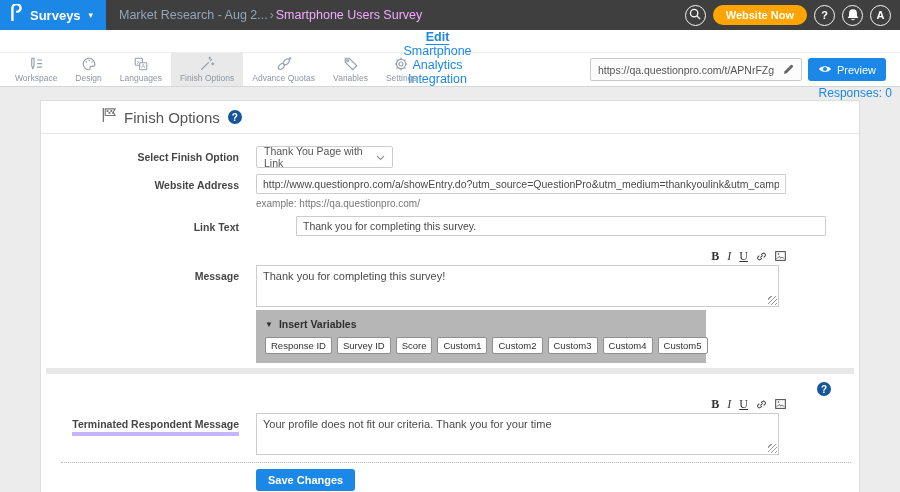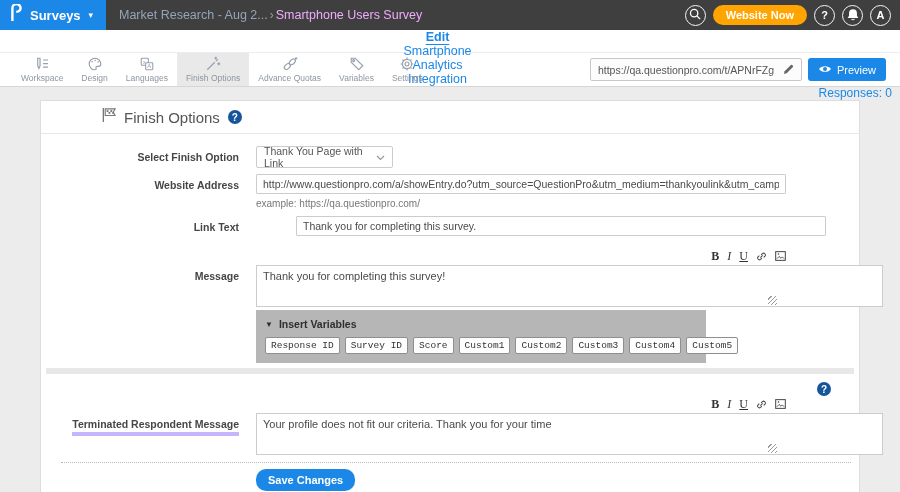--- a/index.html
+++ b/index.html
@@ -21,21 +21,21 @@
   .upgrade-btn { background:#FFA400; color:#fff; font-size:11px; font-weight:bold; border:none;
     border-radius:10px; height:20px; padding:0 13px; font-family:inherit; }
 
   
   .nav-row { height:23px; background:#fff; border-bottom:1px solid #ededed; display:flex; align-items:center; padding:0 8px;flex-direction:column; }
   .tab { font-size:12.5px; color:#1B87E6; margin-right:25px; font-weight:500; cursor:default; }
   .tab.active { font-weight:700; text-decoration:underline; text-underline-offset:3px; }
   .responses { margin-left:auto; font-size:12px; color:#1B87E6; }
 
   
-  .toolbar-row { height:34px; background:#fff; border-bottom:1px solid #d6d6d6; display:flex; align-items:stretch; padding-left:12px; }
+  .toolbar-row { height:34px; background:#fff; border-bottom:1px solid #d6d6d6; display:flex; align-items:stretch; padding-left:6px; }
   .tool-item { display:flex; flex-direction:column; align-items:center; justify-content:center; padding:0 9px; gap:1px; }
   .tool-item.active { background:#e9e9e9; }
   .tool-label { font-size:8.5px; color:#8E96A2; white-space:nowrap; }
   .tool-icon svg { display:block; }
   .toolbar-right { margin-left:auto; display:flex; align-items:center; gap:6px; padding-right:14px; }
   .url-box { width:212px; height:23px; background:#fcfcfc; border:1px solid #c9c9c9; border-radius:2px; display:flex; align-items:center; }
   .url-input { flex:1; min-width:0; border:none; background:transparent; outline:none;
     font-size:10.5px; color:#555; padding:0 3px 0 7px; font-family:inherit; }
   .url-edit { width:24px; display:flex; justify-content:center; align-items:center; }
   .preview-btn { height:23px; background:#1B87E6; border:none; border-radius:3px; color:#fff;
@@ -61,37 +61,37 @@
     color:#4a4a4a; padding:0 6px; font-family:inherit; outline:none; background:#fff; }
   .helper { font-size:10px; color:#777; margin-top:4px; }
 
   .editor-bar { width:530px; display:flex; justify-content:flex-end; align-items:center; gap:8px;
     margin:2px 0 3px; height:12px; }
   .fmt { font-family:"Liberation Serif", serif; font-size:12px; color:#333; line-height:11px; cursor:default; }
   .fmt-b { font-weight:bold; } .fmt-i { font-style:italic; } .fmt-u { text-decoration:underline; }
   .fmt-icon { display:flex; align-items:center; }
 
   .ta-wrap { position:relative; width:523px; }
-  .ta { width:627px; height:42px; border:1px solid #ccc; resize:none; font-size:11px; color:#4a4a4a;
+  .ta { width:523px; height:42px; border:1px solid #ccc; resize:none; font-size:11px; color:#4a4a4a;
     padding:4px 6px; font-family:inherit; outline:none; display:block; }
   .ta-handle { position:absolute; right:2px; bottom:2px; width:9px; height:9px;
     background:repeating-linear-gradient(135deg, transparent 0 2px, #9a9a9a 2px 3px); }
 
   .var-panel { width:450px; background:#b6b6b6; padding:8px 9px 9px; margin-top:3px; }
   .panel-head { display:flex; align-items:center; gap:6px; font-size:10.5px; font-weight:bold; color:#2e2e2e; }
   .panel-caret { font-size:8px; }
   .var-row { display:flex; gap:5px; margin-top:7px; }
   .var-btn { background:#fdfdfd; border:1px solid #8f8f8f; border-radius:2px; font-size:9.5px; color:#333;
-    padding:2px 5px; font-family:Liberation Mono, monospace; white-space:nowrap; }
+    padding:2px 5px; font-family:Liberation Sans, sans-serif; white-space:nowrap; }
 
   .gray-divider { height:6px; background:#e8e8e8; margin:5px 5px 0; }
   .help-row { display:flex; justify-content:flex-end; padding-right:28px; margin-top:8px; }
   .dotted-divider { border-top:1px dotted #b9b9b9; margin:7px 8px 0 20px; }
   .save-row { margin:6px 0 0 215px; }
-  .save-btn { background:#1B87E6; color:#fff; border:none; border-radius:10px; font-size:11px; font-weight:bold;
+  .save-btn { background:#1B87E6; color:#fff; border:none; border-radius:3px; font-size:11px; font-weight:bold;
     height:22px; padding:0 12px; font-family:inherit; }
 </style>
 </head>
 <body>
 
 <div class="topbar">
   <div class="logo-area">
     <span>
       <svg width="14" height="18" viewBox="0 0 14 18">
           <path d="M3.4 17 V4.3 a4 4 0 0 1 8.2-.3 c0 2.6-2 3.6-4.4 3.9" fill="none" stroke="#fff" stroke-width="2.4"></path>

